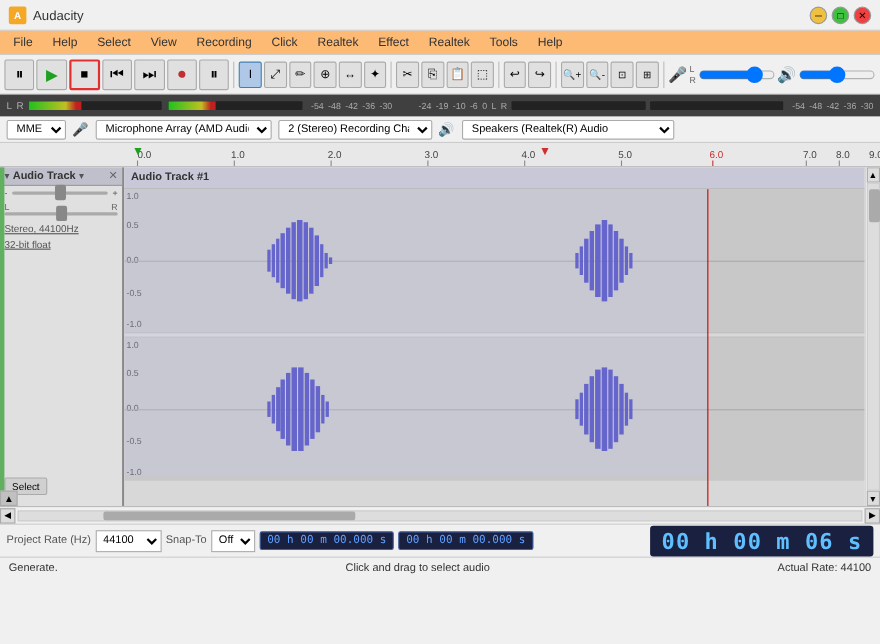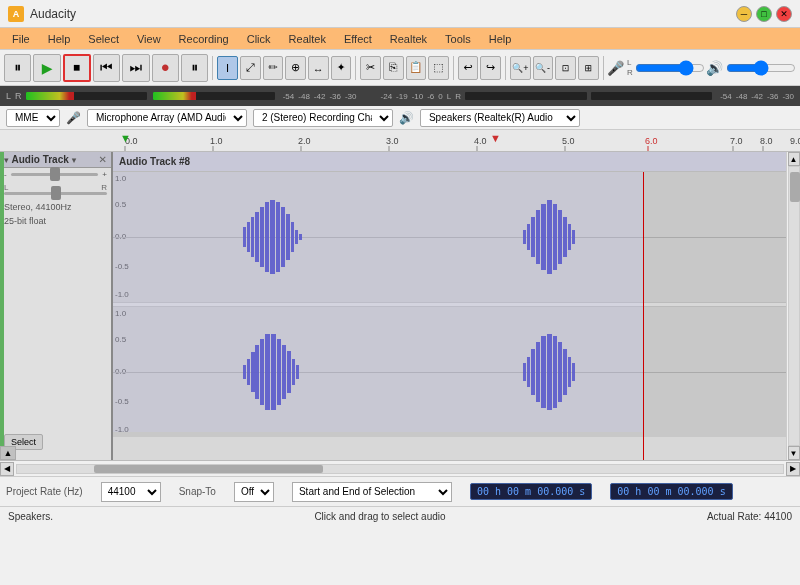--- a/index.html
+++ b/index.html
@@ -146,21 +146,21 @@
     <option>MME</option>
   </select>
   <span class="device-icon">🎤</span>
   <select class="device-select" style="width:160px;">
     <option>Microphone Array (AMD Audio Dev</option>
   </select>
   <select class="device-select" style="width:140px;">
     <option>2 (Stereo) Recording Chann</option>
   </select>
   <span class="device-icon">🔊</span>
-  <select class="device-select" style="width:160px;">
+  <select class="device-select" style="width:193px;">
     <option>Speakers (Realtek(R) Audio</option>
   </select>
 </div>
 
 <div style="background:#e8e8e8;height:22px;position:relative;border-bottom:1px solid #bbb;overflow:hidden;">
 
   <div style="position:absolute;left:120px;top:2px;color:#20a020;font-size:11px;z-index:5;">▼</div>
 
   <div style="position:absolute;left:490px;top:2px;color:#cc3030;font-size:11px;z-index:5;">▼</div>
 
@@ -224,40 +224,40 @@
       <div style="display:flex;justify-content:space-between;font-size:8px;color:#666;">
         <span>L</span>
         <span>R</span>
       </div>
       <div style="position:relative;">
         <div style="height:3px;background:#aaa;border-radius:2px;"></div>
         <div style="width:10px;height:14px;background:#888;border-radius:2px;position:absolute;top:-6px;left:50%;transform:translateX(-50%);cursor:pointer;"></div>
       </div>
     </div>
 
-    <div style="padding:4px;font-size:9px;color:#555;line-height:1.5;">
+    <div style="padding:4px;font-size:9px;color:#555;line-height:1.5;text-decoration:underline;">
       <div>Stereo, 44100Hz</div>
-      <div>25-bit float</div>
+      <div>32-bit float</div>
     </div>
 
     <div style="position:absolute;bottom:10px;left:4px;">
       <button style="height:16px;font-size:9px;background:#d0d0d0;border:1px solid #aaa;border-radius:2px;cursor:pointer;padding:0 6px;">Select</button>
     </div>
 
     <div style="position:absolute;top:0;left:0;width:4px;height:100%;background:#60b060;cursor:ns-resize;"></div>
 
     <div style="position:absolute;bottom:0;left:0;display:flex;flex-direction:column;">
       <div style="width:16px;height:14px;background:#c0c0c0;border:1px solid #aaa;cursor:pointer;display:flex;align-items:center;justify-content:center;font-size:9px;">▲</div>
     </div>
   </div>
 
   <div style="flex:1;position:relative;background:#d8d8d8;overflow:hidden;">
 
     <div style="background:#c8c8d8;height:20px;display:flex;align-items:center;padding:0 6px;font-size:10px;font-weight:bold;color:#333;border-bottom:1px solid #bbb;">
-      <span>Audio Track #8</span>
+      <span>Audio Track #1</span>
     </div>
 
     <div style="position:absolute;top:20px;left:0;right:0;height:130px;background:#c8c8c8;">
 
       <div style="position:absolute;left:2px;top:2px;font-size:8px;color:#555;">1.0</div>
       <div style="position:absolute;left:2px;top:28px;font-size:8px;color:#555;">0.5</div>
       <div style="position:absolute;left:2px;top:60px;font-size:8px;color:#555;">0.0</div>
       <div style="position:absolute;left:2px;top:90px;font-size:8px;color:#555;">-0.5</div>
       <div style="position:absolute;left:2px;top:118px;font-size:8px;color:#555;">-1.0</div>
 
@@ -350,38 +350,36 @@
 </div>
 
 <div style="height:16px;background:#f0f0f0;display:flex;align-items:center;border-top:1px solid #bbb;">
   <div style="width:14px;height:14px;background:#ddd;border:1px solid #aaa;cursor:pointer;font-size:8px;display:flex;align-items:center;justify-content:center;">◀</div>
   <div style="flex:1;height:10px;background:#ddd;border:1px solid #ccc;position:relative;margin:0 2px;">
     <div style="height:100%;width:30%;background:#aaa;border-radius:2px;position:absolute;left:10%;"></div>
   </div>
   <div style="width:14px;height:14px;background:#ddd;border:1px solid #aaa;cursor:pointer;font-size:8px;display:flex;align-items:center;justify-content:center;">▶</div>
 </div>
 
-<div style="background:#f0f0f0;height:30px;display:flex;align-items:center;padding:0 6px;gap:18px;border-top:1px solid #ccc;">
+<div style="background:#f0f0f0;height:30px;display:flex;align-items:center;padding:0 6px;gap:4px;border-top:1px solid #ccc;">
   <span style="font-size:10px;color:#555;">Project Rate (Hz)</span>
   <select style="height:20px;font-size:10px;background:white;border:1px solid #aaa;padding:0 2px;width:60px;">
     <option>44100</option>
   </select>
   <span style="font-size:10px;color:#555;">Snap-To</span>
   <select style="height:20px;font-size:10px;background:white;border:1px solid #aaa;padding:0 2px;width:40px;">
     <option>Off</option>
   </select>
-  <select style="height:20px;font-size:10px;background:white;border:1px solid #aaa;padding:0 2px;width:160px;">
-    <option>Start and End of Selection</option>
-  </select>
 
   <div style="background:#1a2040;color:#60a0ff;font-size:10px;padding:2px 6px;border:1px solid #4060a0;border-radius:2px;font-family:monospace;cursor:pointer;">00 h 00 m 00.000 s</div>
   <div style="background:#1a2040;color:#60a0ff;font-size:10px;padding:2px 6px;border:1px solid #4060a0;border-radius:2px;font-family:monospace;cursor:pointer;">00 h 00 m 00.000 s</div>
 
+  <div style="background:#1a2040;color:#60c0ff;font-size:20px;font-weight:bold;padding:2px 10px;border-radius:3px;font-family:monospace;letter-spacing:1px;margin-left:auto;">00 h 00 m 06 s</div>
 </div>
 
 <div style="background:#f0f0f0;height:20px;display:flex;align-items:center;justify-content:space-between;padding:0 8px;border-top:1px solid #ccc;">
-  <span style="font-size:10px;color:#333;">Speakers.</span>
+  <span style="font-size:10px;color:#333;">Generate.</span>
   <span style="font-size:10px;color:#333;">Click and drag to select audio</span>
   <span style="font-size:10px;color:#333;">
     <span>Actual Rate:</span>
     <span>44100</span>
   </span>
 </div>
 
 </body></html>

